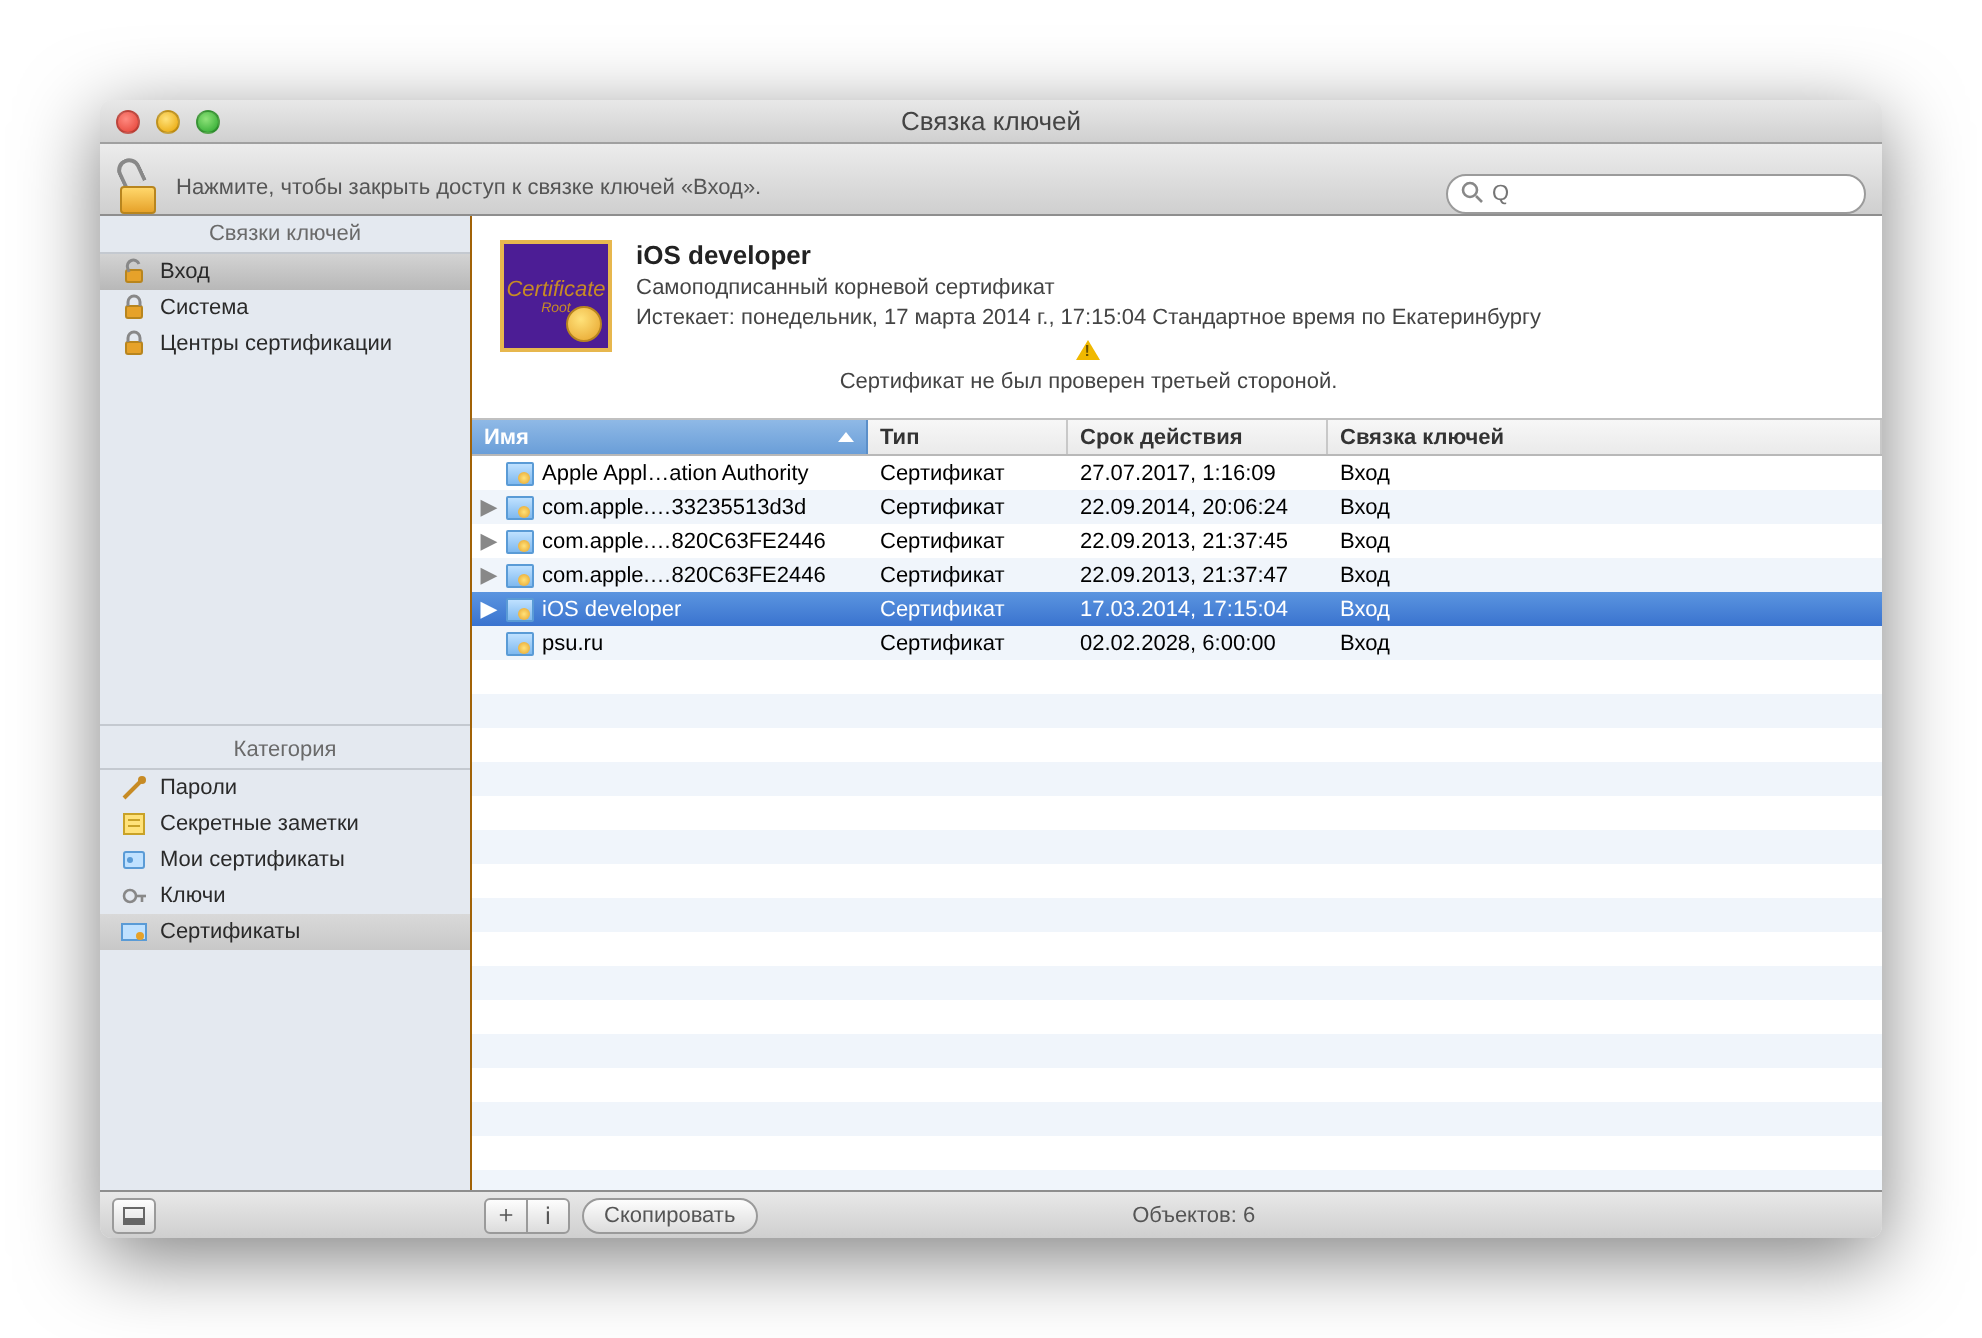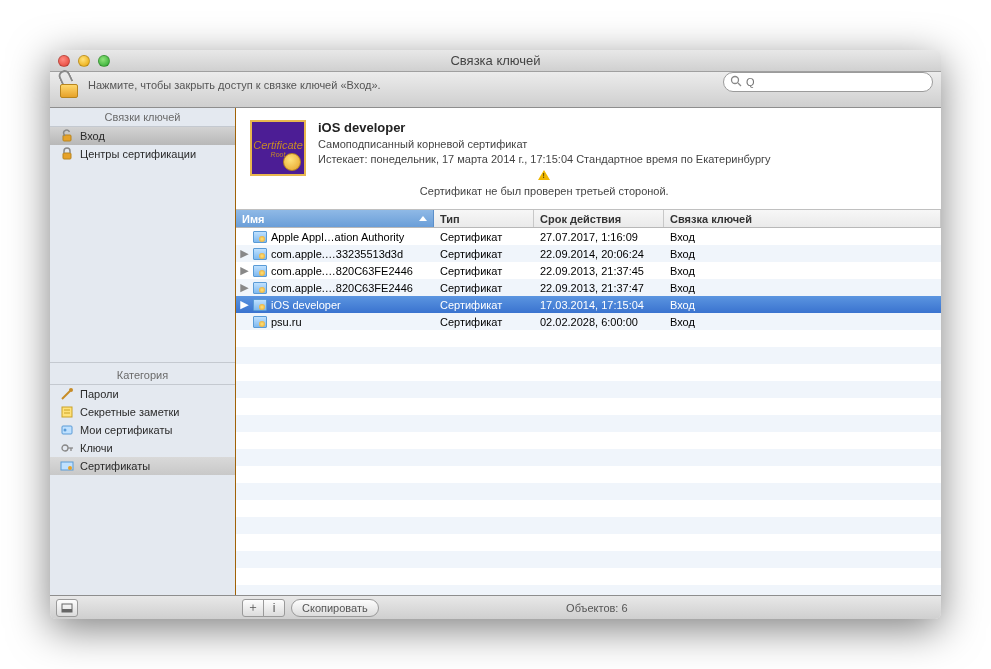--- a/index.html
+++ b/index.html
@@ -22,21 +22,21 @@
   .traffic { display: flex; gap: 8px; margin-left: 8px; }
   .tbtn { width: 12px; height: 12px; border-radius: 50%; border: 0.5px solid rgba(0,0,0,0.2); }
   .tbtn.red { background: radial-gradient(circle at 40% 35%, #ff8a80, #e33e32); }
   .tbtn.yellow { background: radial-gradient(circle at 40% 35%, #ffe27a, #e8a200); }
   .tbtn.green { background: radial-gradient(circle at 40% 35%, #8fe37a, #26a52a); }
   .title { position: absolute; left: 0; right: 0; text-align: center; color: #444; font-size: 13px; }
   .toolbar {
     height: 36px;
     background: linear-gradient(#ececec, #cfcfcf);
     border-bottom: 1px solid #8e8e8e;
-    display: flex; align-items: flex-start; padding: 0 8px;
+    display: flex; align-items: flex-end; padding: 0 8px;
     gap: 8px;
   }
   .lock-wrap { display: flex; align-items: center; gap: 8px; flex: 1; }
   .lock-icon { width: 22px; height: 26px; position: relative; }
   .lock-icon .pad { width: 18px; height: 14px; background: linear-gradient(#ffd76b,#e6a22a); border:1px solid #b8851e; border-radius: 2px; position:absolute; bottom:0; left:2px;}
   .lock-icon .shk { width: 12px; height: 14px; border: 2px solid #888; border-bottom: none; border-radius: 7px 7px 0 0; position: absolute; top: -2px; left: 1px; transform: rotate(-25deg);}
   .lock-text { color: #555; font-size: 11px; }
   .search {
     width: 210px; height: 20px; background: #fff;
     border: 1px solid #9b9b9b; border-radius: 10px;
@@ -176,20 +176,29 @@
             </span>
             <span>Вход</span>
           </div>
           <div class="side-item">
             <span class="ic">
               <svg viewBox="0 0 14 14">
                 <rect x="3" y="6" width="8" height="6" rx="1" fill="#e6a22a" stroke="#b8851e"></rect>
                 <path d="M4 6 V4 a3 3 0 0 1 6 0 V6" fill="none" stroke="#888" stroke-width="1.5"></path>
               </svg>
             </span>
+            <span>Система</span>
+          </div>
+          <div class="side-item">
+            <span class="ic">
+              <svg viewBox="0 0 14 14">
+                <rect x="3" y="6" width="8" height="6" rx="1" fill="#e6a22a" stroke="#b8851e"></rect>
+                <path d="M4 6 V4 a3 3 0 0 1 6 0 V6" fill="none" stroke="#888" stroke-width="1.5"></path>
+              </svg>
+            </span>
             <span>Центры сертификации</span>
           </div>
         </div>
       <div class="side-spacer"></div>
       <div class="side-bottom">
         <div class="side-sect-title">Категория</div>
         <div class="side-list" id="category-list">
             <div class="side-item">
               <span class="ic">
                 <svg viewBox="0 0 14 14">

